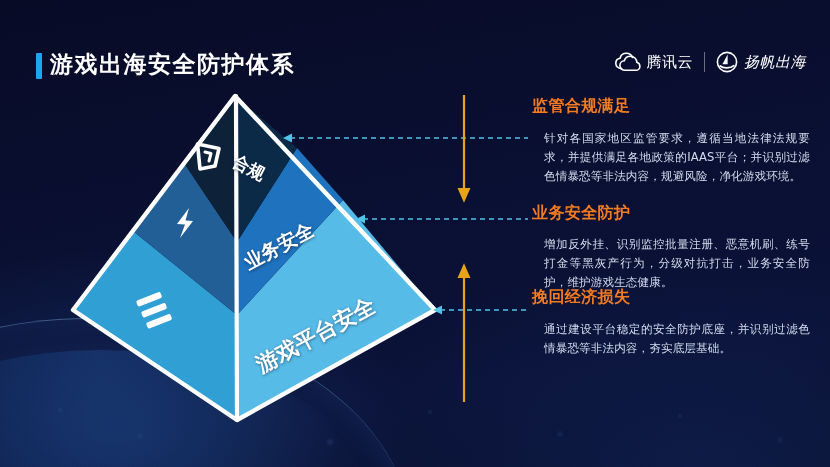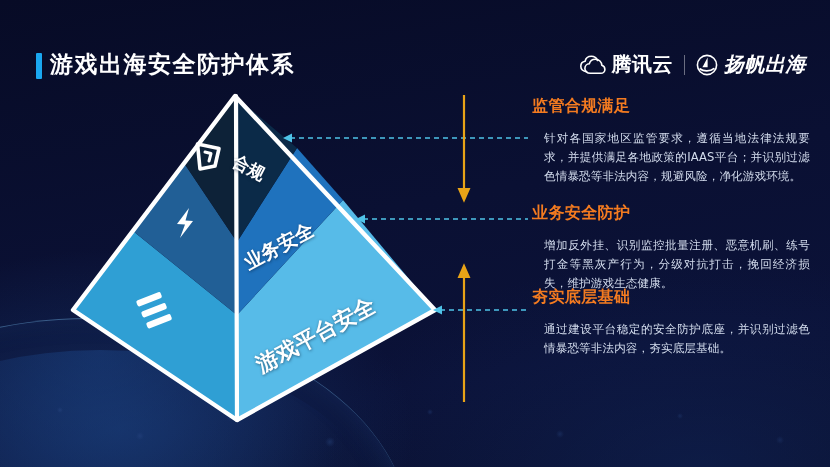--- a/index.html
+++ b/index.html
@@ -52,21 +52,21 @@
     position:absolute;left:36px;top:30px;width:6px;height:26px;
     background:#1aa7f0;border-radius:1px;
   }
   .title-text{
     position:absolute;left:50px;top:26px;
     font-size:23px;font-weight:bold;letter-spacing:1.5px;color:#ffffff;
     white-space:nowrap;
   }
   .logos{position:absolute;right:24px;top:28px;display:flex;align-items:center;gap:11px;}
   .logo-grp{display:flex;align-items:center;gap:6px;}
-  .logo-txt{font-size:20px;font-weight:bold;color:#fff;letter-spacing:.5px;white-space:nowrap;}
+  .logo-txt{font-size:15px;font-weight:normal;color:#fff;letter-spacing:.5px;white-space:nowrap;}
   .logo-txt.italic{font-style:italic;text-align:center;}
   .logo-sep{width:1px;height:20px;background:rgba(255,255,255,.40);}
   
   .pyramid{position:absolute;left:0;top:0;width:520px;height:467px;}
   .pyramid svg{position:absolute;left:0;top:0;}
   .tier-label{
     position:absolute;color:#fff;font-weight:bold;white-space:nowrap;
     text-shadow:0 1px 3px rgba(0,20,45,.55);
     pointer-events:none;
   }
@@ -78,21 +78,21 @@
   
   .blocks{position:absolute;left:532px;top:0;width:298px;height:467px;}
   .block{position:absolute;left:0;width:290px;}
   .block h3{
     margin:0 0 4px 0;font-size:16px;font-weight:bold;color:#f47b20;letter-spacing:.4px;
   }
   .block p{
     margin:12px;font-size:11.6px;line-height:1.62;color:#d3dced;letter-spacing:.1px;text-align:justify;
   }
   #blk0{top:96px;}
-  #blk1{top:203px;}
+  #blk1{top:203px;font-family:Liberation Mono, monospace;}
   #blk2{top:287px;}
 </style>
 </head>
 <body>
 
 <div id="slide">
 
   <div class="planet-glow"></div>
   <div class="planet-arc"></div>
   <div class="speckle"></div>
@@ -191,22 +191,22 @@
 
   <div class="blocks">
 
     <div class="block" id="blk0">
       <h3>监管合规满足</h3>
       <p>针对各国家地区监管要求，遵循当地法律法规要求，并提供满足各地政策的IAAS平台；并识别过滤色情暴恐等非法内容，规避风险，净化游戏环境。</p>
     </div>
 
     <div class="block" id="blk1">
       <h3>业务安全防护</h3>
-      <p>增加反外挂、识别监控批量注册、恶意机刷、练号打金等黑灰产行为，分级对抗打击，挽回经济损失，维护游戏生态健康。</p>
+      <p>增加反外挂、识别监控批量注册、恶意机刷、练号打金等黑灰产行为，分级对抗打击，业务安全防护，维护游戏生态健康。</p>
     </div>
 
     <div class="block" id="blk2">
-      <h3>夯实底层基础</h3>
+      <h3>挽回经济损失</h3>
       <p>通过建设平台稳定的安全防护底座，并识别过滤色情暴恐等非法内容，夯实底层基础。</p>
     </div>
 
   </div>
 </div>
 
 </body></html>

